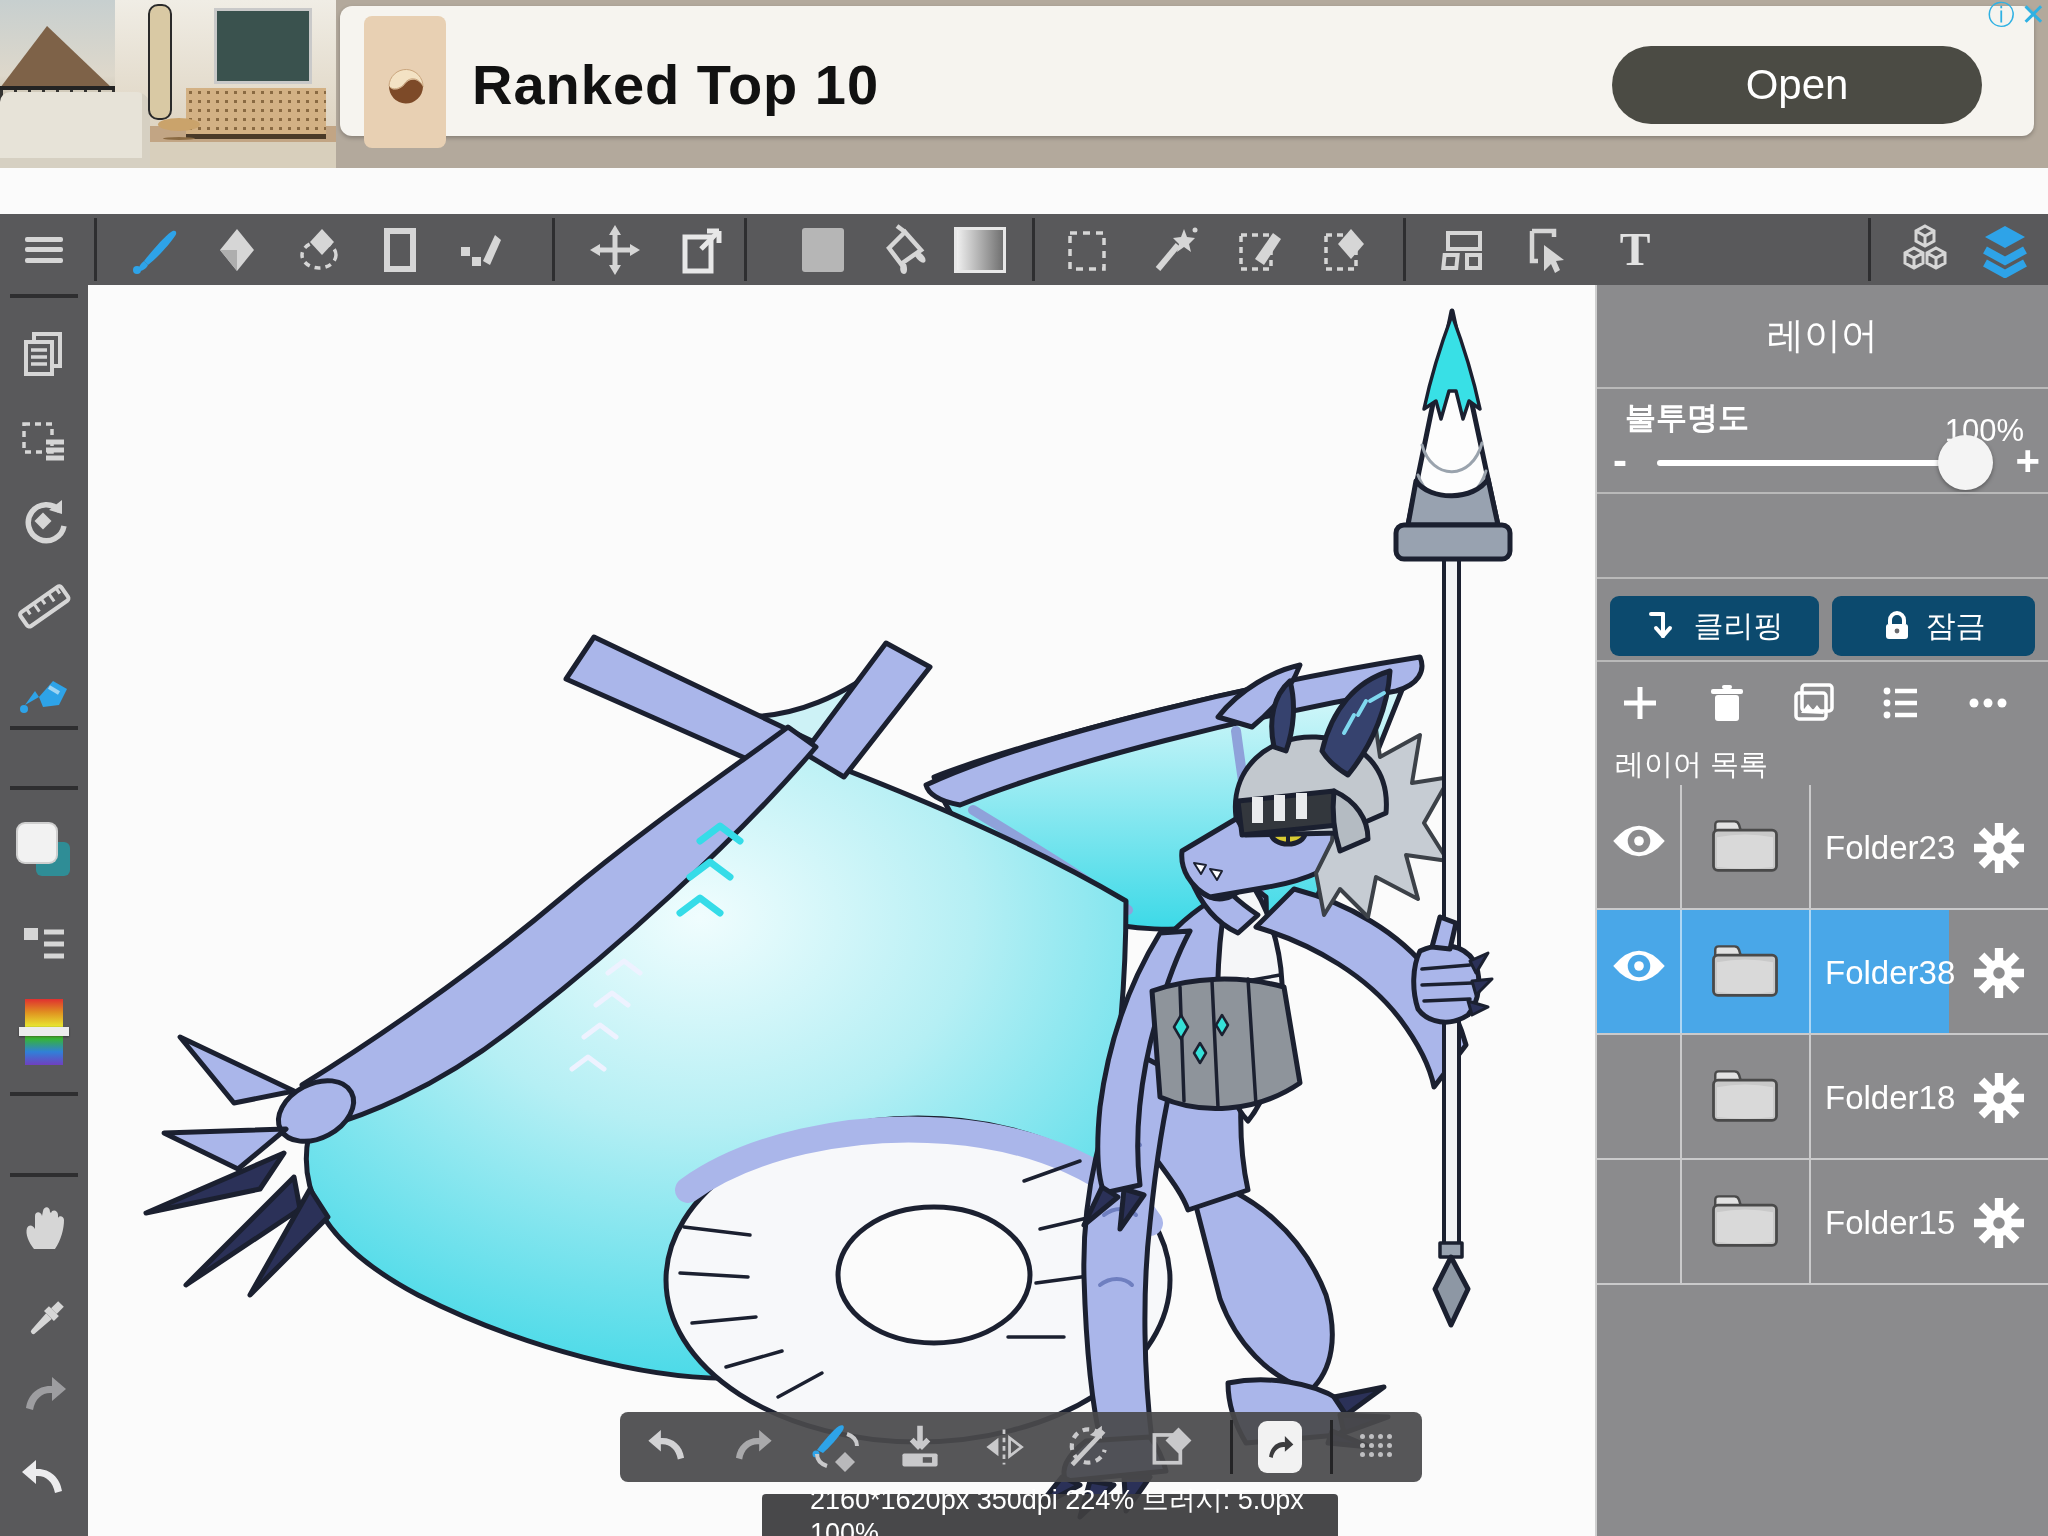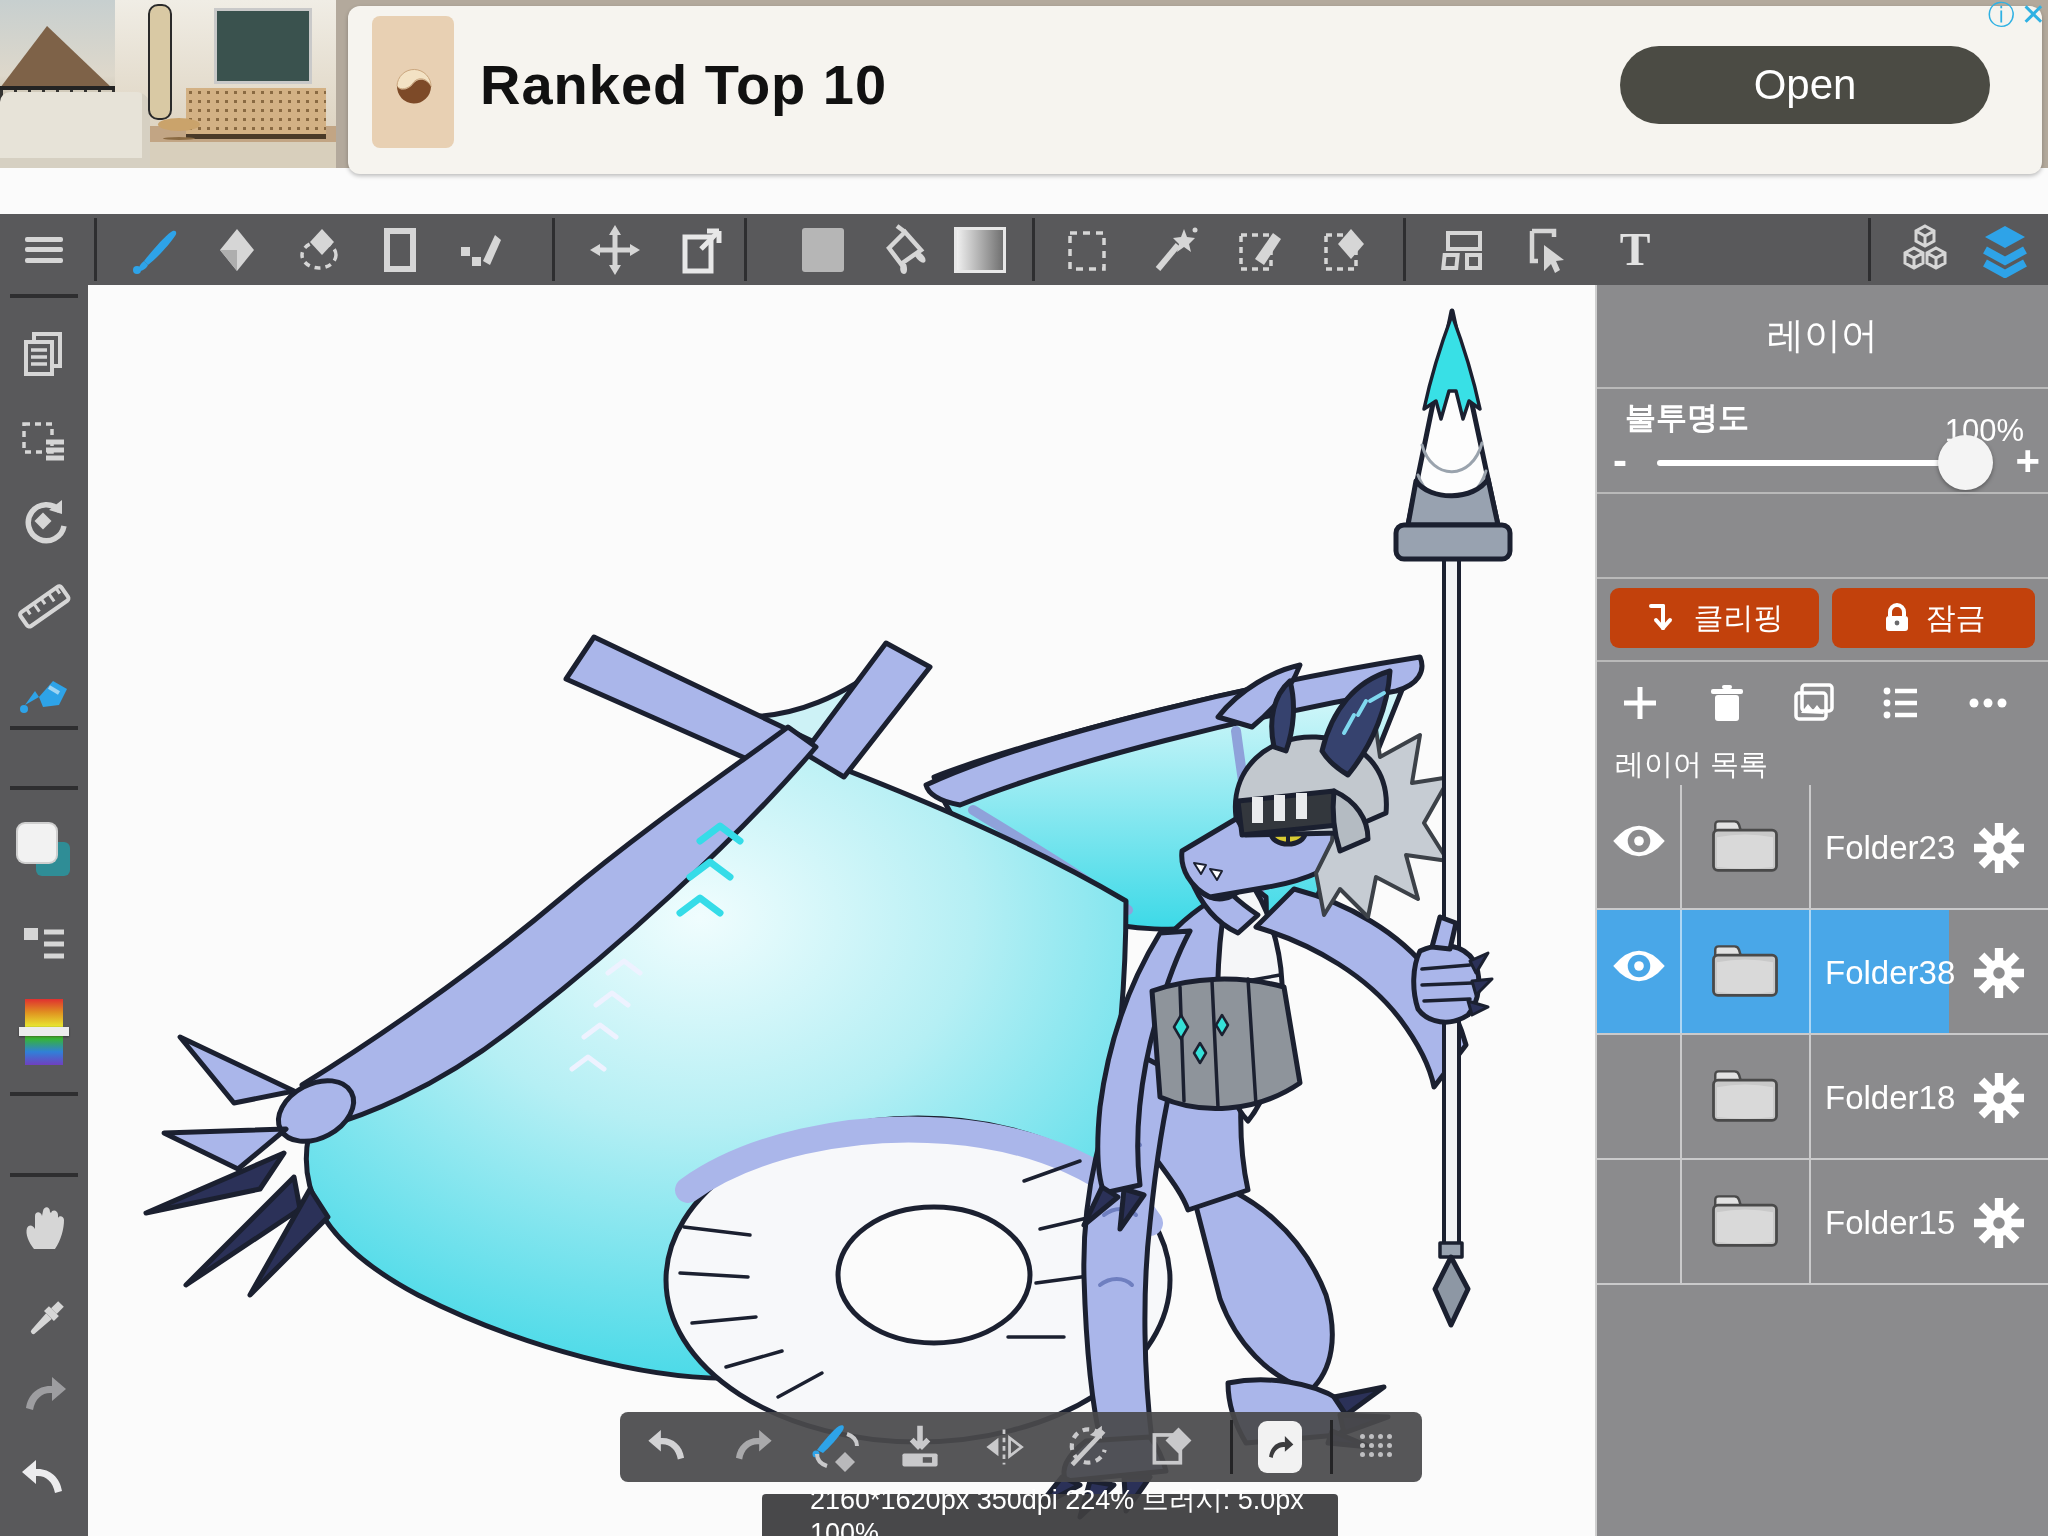--- a/index.html
+++ b/index.html
@@ -16,21 +16,21 @@
     background:repeating-linear-gradient(90deg,rgba(25,25,25,.85) 0 3px,transparent 3px 14px);}
   .ph-wall{left:115px;top:0;width:221px;height:168px;background:linear-gradient(180deg,#f0ede5,#d9cdb8);}
   .ph-floor{left:100px;top:126px;width:236px;height:42px;background:#c2a584;}
   .ph-rug{left:120px;top:142px;width:216px;height:26px;background:#d8cfbc;}
   .ph-surf{left:148px;top:4px;width:20px;height:112px;background:#d9c9a4;border:2px solid #2a2a2a;border-radius:10px;}
   .ph-tv{left:214px;top:8px;width:92px;height:70px;background:#3a524e;border:3px solid #c9c9c9;}
   .ph-board{left:186px;top:88px;width:140px;height:46px;background:#d3b184;
     background-image:radial-gradient(#8a6a42 1.5px,transparent 1.7px);background-size:9px 9px;border-bottom:5px solid #4a3a28;}
   .ph-couch{left:0;top:92px;width:150px;height:76px;background:#e7e3d8;border-radius:10px 14px 0 0;box-shadow:inset -8px -10px 0 #d6d0c2;}
   .ph-stool{left:158px;top:118px;width:42px;height:13px;background:#caa36b;border-radius:50%;box-shadow:0 14px 0 -5px #8a6a42;}
-  .ad-card{left:348px;top:6px;width:1694px;height:168px;background:#f6f4ef;border-radius:12px;box-shadow:0 2px 4px rgba(0,0,0,.25);}
+  .ad-card{left:340px;top:6px;width:1694px;height:130px;background:#f6f4ef;border-radius:12px;box-shadow:0 2px 4px rgba(0,0,0,.25);}
   .ad-logo{left:24px;top:10px;width:82px;height:132px;border-radius:8px;background:#e8d0b3;display:flex;align-items:center;justify-content:center;}
   .ad-title{left:132px;top:0;height:156px;display:flex;align-items:center;font-size:56px;font-weight:bold;color:#111;letter-spacing:1px;}
   .ad-open{left:1272px;top:40px;width:370px;height:78px;border-radius:39px;background:#4b4b44;color:#fff;
     font-size:42px;display:flex;align-items:center;justify-content:center;font-family:inherit;border:none;}
   .ad-corner{right:2px;top:0;color:#2fb1e3;display:flex;gap:6px;align-items:flex-start;}
   .ad-info{font-size:27px;line-height:30px;}
   .ad-close{font-size:30px;line-height:30px;}
 
   
   .tip-bar{left:0;top:168px;width:2048px;height:46px;background:#000;color:#fff;
@@ -66,21 +66,21 @@
     font-size:37px;border-bottom:2px solid #b9b9b9;}
   .lp-opacity-label{left:28px;top:112px;font-size:31px;font-weight:bold;}
   .lp-opacity-value{right:24px;top:128px;font-size:31px;}
   .lp-minus{left:16px;top:152px;font-size:42px;font-weight:bold;}
   .lp-plus{right:8px;top:152px;font-size:42px;font-weight:bold;}
   .lp-track{left:60px;top:175px;width:333px;height:6px;background:#fff;border-radius:3px;}
   .lp-thumb{left:341px;top:150px;width:55px;height:55px;border-radius:50%;background:#f4f4f4;box-shadow:0 2px 4px rgba(0,0,0,.35);}
   .lp-hdiv{left:0;width:451px;height:2px;background:#b9b9b9;}
   .lp-blend{left:227px;top:222px;width:218px;height:58px;background:#69696c;border-radius:9px;display:flex;align-items:center;justify-content:center;font-size:31px;}
   .lp-blend .chev{position:absolute;right:12px;font-size:36px;color:#e8e8e8;}
-  .lp-btn{top:303px;height:60px;background:#c2410c;border-radius:9px;display:flex;align-items:center;justify-content:center;gap:14px;font-size:30px;}
+  .lp-btn{top:311px;height:60px;background:#0c4a6e;border-radius:9px;display:flex;align-items:center;justify-content:center;gap:14px;font-size:30px;}
   .lp-clip{left:13px;width:209px;}
   .lp-lock{left:235px;width:203px;}
   .lp-act{position:absolute;top:392px;width:56px;height:52px;display:flex;align-items:center;justify-content:center;}
   .lp-listtitle{left:18px;top:460px;font-size:29px;}
   .rows{left:0;top:500px;width:451px;}
   .row{position:relative;width:451px;height:125px;border-bottom:2px solid rgba(255,255,255,.55);box-sizing:border-box;}
   .row .sel{position:absolute;left:0;top:0;width:352px;height:123px;background:#49a7e8;}
   .row .vd1{position:absolute;left:83px;top:0;width:2px;height:123px;background:rgba(255,255,255,.55);}
   .row .vd2{position:absolute;left:212px;top:0;width:2px;height:123px;background:rgba(255,255,255,.55);}
   .row .eye{position:absolute;left:13px;top:36px;}

